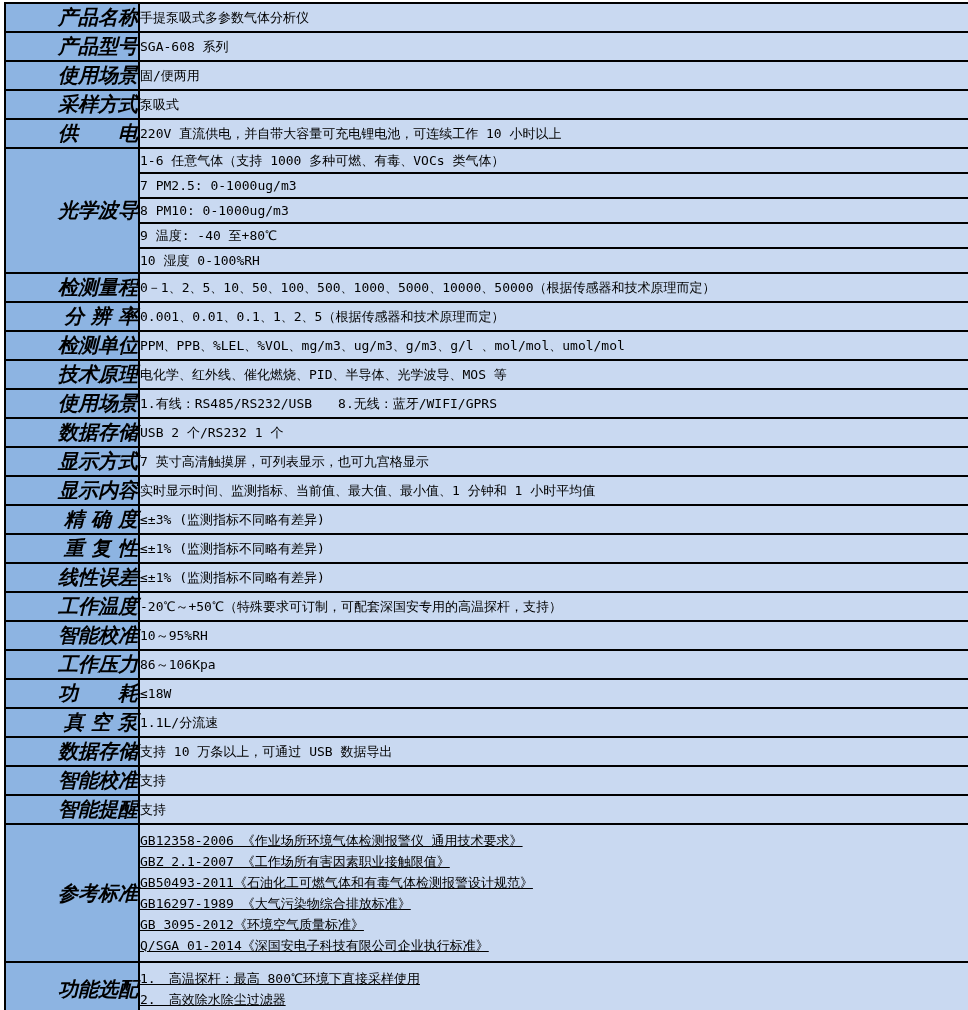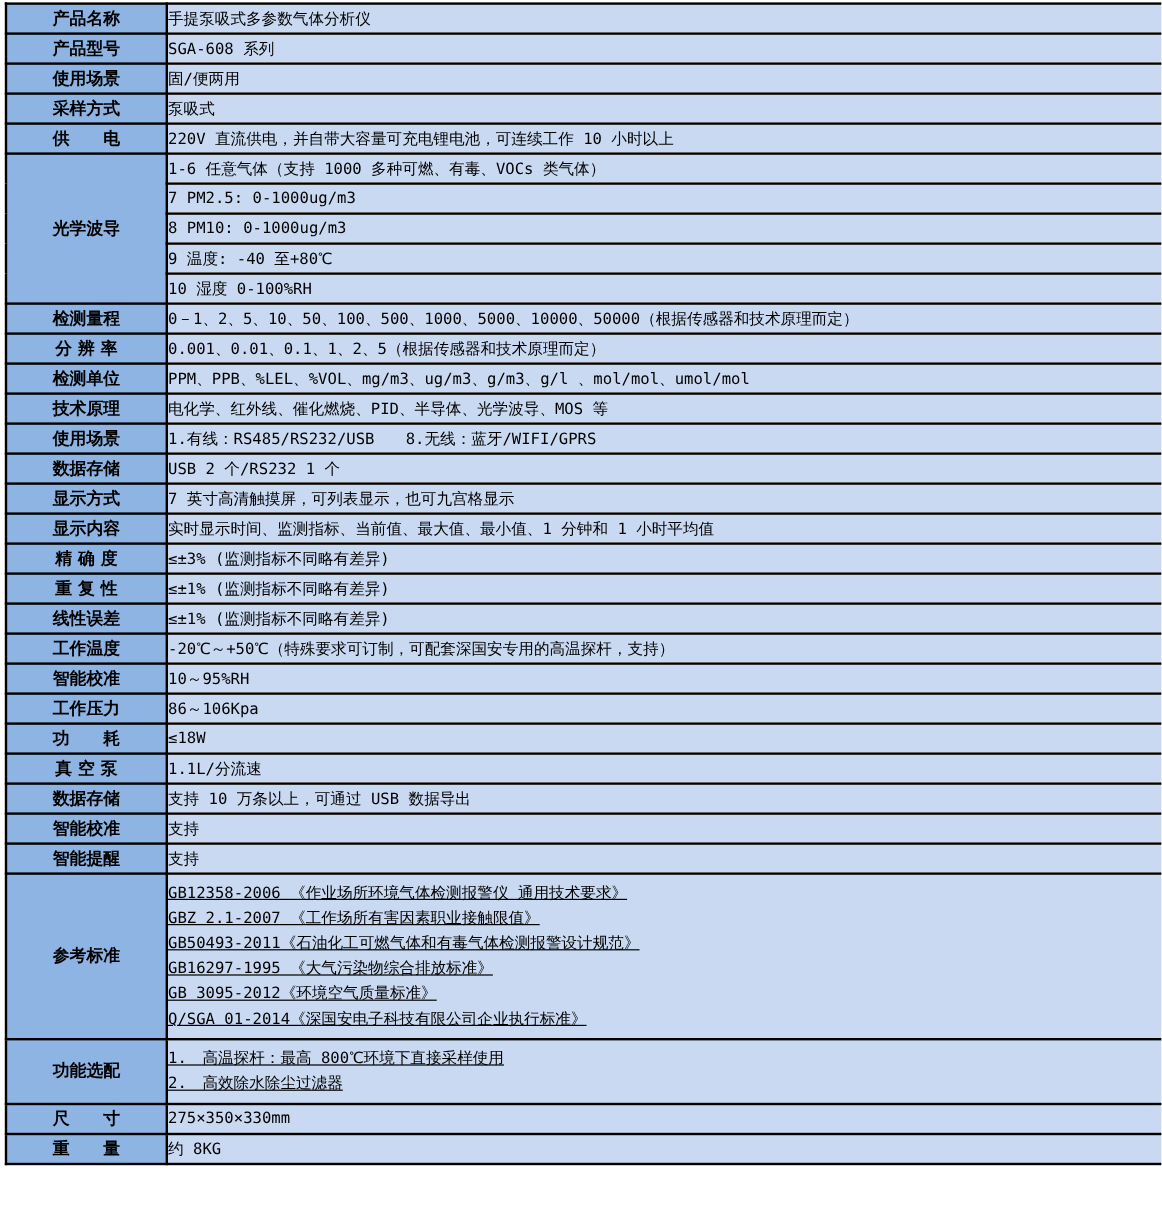--- a/index.html
+++ b/index.html
@@ -20,25 +20,26 @@
     table-layout:fixed;
   }
   table.spec td{
     border:2px solid var(--border);
     border-right:none;
     padding:0;
   }
   td.label-cell{
     width:132px;
     background:var(--label-bg);
-    text-align:center;
+    text-align:right;
     vertical-align:middle;
     font-weight:bold;
-    font-size:14px;
+    font-size:20px;
     border-right:2px solid var(--border) !important;
+    font-style:italic;
   }
   td.value-cell{
     background:var(--value-bg);
     vertical-align:middle;
     font-family:"DejaVu Sans Mono","Liberation Mono",monospace;
     font-size:13px;
     padding-left:9px;
     white-space:nowrap;
     overflow:hidden;
   }
@@ -171,21 +172,21 @@
         <tr class="single">
           <td class="label-cell" rowspan="1">智能提醒</td>
           <td class="value-cell">支持</td>
         </tr>
         <tr>
           <td class="label-cell" rowspan="1">参考标准</td>
           <td class="value-cell multiline">
             <div class="line">GB12358-2006 《作业场所环境气体检测报警仪 通用技术要求》</div>
             <div class="line">GBZ 2.1-2007 《工作场所有害因素职业接触限值》</div>
             <div class="line">GB50493-2011《石油化工可燃气体和有毒气体检测报警设计规范》</div>
-            <div class="line">GB16297-1995 《大气污染物综合排放标准》</div>
+            <div class="line">GB16297-1989 《大气污染物综合排放标准》</div>
             <div class="line">GB 3095-2012《环境空气质量标准》</div>
             <div class="line">Q/SGA 01-2014《深国安电子科技有限公司企业执行标准》</div>
           </td>
         </tr>
         <tr>
           <td class="label-cell" rowspan="1">功能选配</td>
           <td class="value-cell multiline">
             <div class="line">1.　高温探杆：最高 800℃环境下直接采样使用</div>
             <div class="line">2.　高效除水除尘过滤器</div>
           </td>

